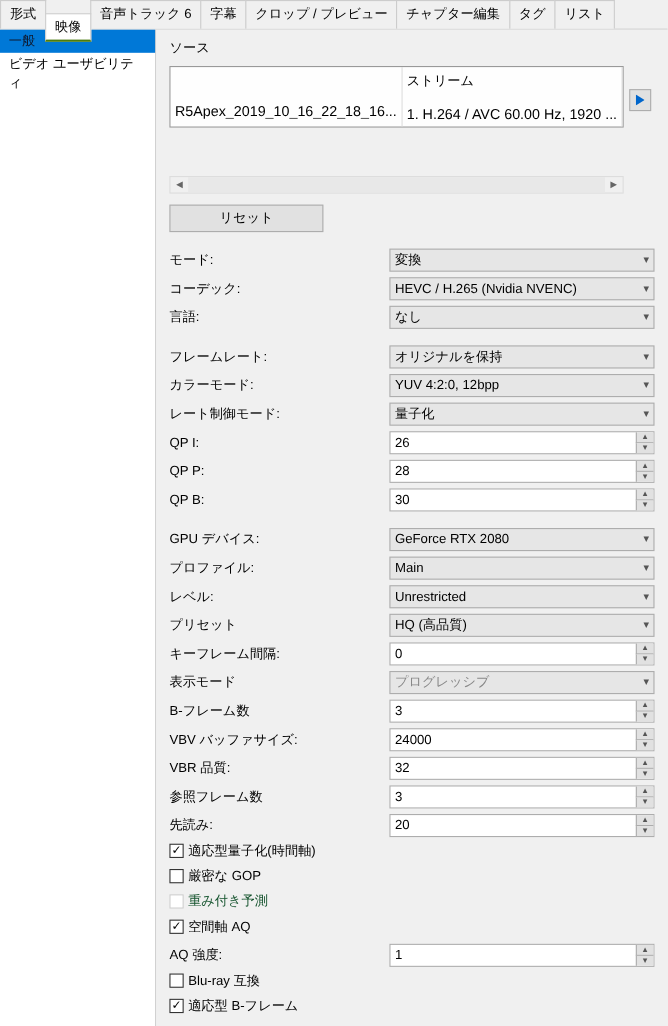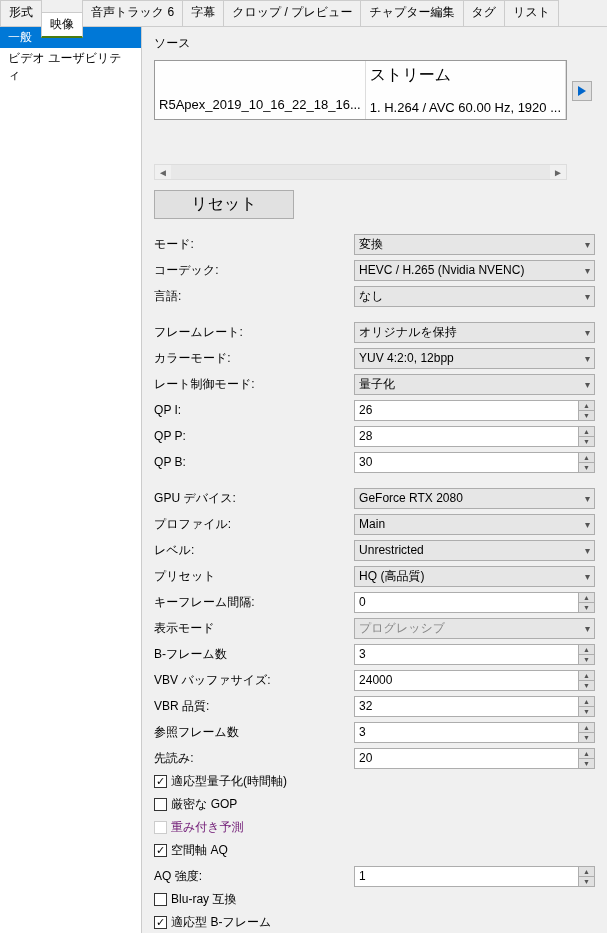--- a/index.html
+++ b/index.html
@@ -3,49 +3,49 @@
 <meta charset="utf-8">
 <style>
 * { box-sizing: border-box; margin: 0; padding: 0; }
 body { font-family: "Meiryo", "MS PGothic", sans-serif; font-size: 12px; background: #f0f0f0; width: 607px; color: #000; }
 .tabs { display: flex; background: #f0f0f0; border-bottom: 1px solid #ccc; }
 .tab { padding: 3px 8px; border: 1px solid #ccc; border-bottom: none; background: #f0f0f0; margin-right: -1px; cursor: pointer; font-size: 12px; }
 .tab.active { background: #fff; border-bottom: 2px solid #4d7c0f; position: relative; top: 12px; }
 .content-wrap { display: flex; }
 .sidebar { width: 195px; border-right: 1px solid #ccc; background: #fff; min-height: 910px; }
 .sidebar-item { padding: 2px 8px; cursor: pointer; }
-.sidebar-item.selected { background: #0078d7; color: #ffffff; }
+.sidebar-item.selected { background: #0078d7; color: #0f172a; }
 .main { flex: 1; padding: 8px 12px; background: #f0f0f0; }
 .source-row { display: flex; align-items: flex-start; margin-bottom: 8px; }
 .source-label { width: 50px; }
 .import-btn { margin-left: auto; width: 120px; padding: 2px; background: #e1e1e1; border: 1px solid #adadad; cursor: pointer; text-align: center; font-size: 12px; }
 .source-box { display: flex; border: 1px solid #999; background: #fefefe; margin: 4px 0; position: relative; }
 .source-col { flex: 1; padding: 4px; border-right: 1px solid #ddd; }
 .source-col:last-child { border-right: none; }
-.source-header { font-size: 16px; margin-bottom: 14px; }
+.source-header { font-size: 12px; margin-bottom: 14px; }
 .source-val { font-size: 13px; white-space: nowrap; overflow: hidden; text-overflow: ellipsis; }
 .play-btn { position: absolute; right: -26px; top: 20px; width: 20px; height: 20px; border: 1px solid #adadad; background: #e1e1e1; display: flex; align-items: center; justify-content: center; cursor: pointer; }
 .play-btn svg { width: 8px; height: 10px; fill: #0066cc; }
 .scrollbar { display: flex; align-items: center; height: 16px; background: #f0f0f0; border: 1px solid #ddd; margin-bottom: 10px; }
 .scroll-arrow { width: 16px; height: 16px; display: flex; align-items: center; justify-content: center; color: #666; font-size: 10px; }
 .scroll-track { flex: 1; background: #e8e8e8; height: 14px; }
-.reset-btn { width: 140px; padding: 3px; background: #e1e1e1; border: 1px solid #adadad; cursor: pointer; margin-bottom: 14px; font-size: 16px; }
+.reset-btn { width: 140px; padding: 3px; background: #e1e1e1; border: 1px solid #adadad; cursor: pointer; margin-bottom: 14px; font-size: 12px; }
 .row { display: flex; align-items: center; margin-bottom: 4px; min-height: 22px; }
 .row-label { width: 200px; }
 .select, .spinner, .num-input { flex: 1; height: 21px; border: 1px solid #adadad; background: #e6e6e6; padding: 0 4px; display: flex; align-items: center; justify-content: space-between; font-size: 12px; gap: 21px; }
 .select-arrow { font-size: 10px; color: #555; }
 .spinner { background: #fff; position: relative; }
 .spinner-btns { position: absolute; right: 0; top: 0; bottom: 0; width: 16px; display: flex; flex-direction: column; }
 .spinner-btn { flex: 1; background: #e1e1e1; border-left: 1px solid #adadad; display: flex; align-items: center; justify-content: center; font-size: 7px; color: #555; }
 .spinner-btn:first-child { border-bottom: 1px solid #adadad; }
 .spacer { height: 10px; }
 .checkbox-row { display: flex; align-items: center; margin-bottom: 6px; padding-left: 0; }
 .checkbox { width: 13px; height: 13px; border: 1px solid #333; background: #fff; margin-right: 4px; display: flex; align-items: center; justify-content: center; font-size: 10px; line-height: 1; }
 .checkbox.checked::after { content: "✓"; color: #000; font-size: 11px; }
-.checkbox-row.disabled { color: #701a75; }
+.checkbox-row.disabled { color: #14532d; }
 .checkbox-row.disabled .checkbox { border-color: #ccc; }
 .select.disabled { color: #888; }
 </style>
 </head>
 <body>
 
 <div class="tabs">
   <div class="tab">形式</div>
   <div class="tab active">映像</div>
   <div class="tab">音声トラック 6</div>

